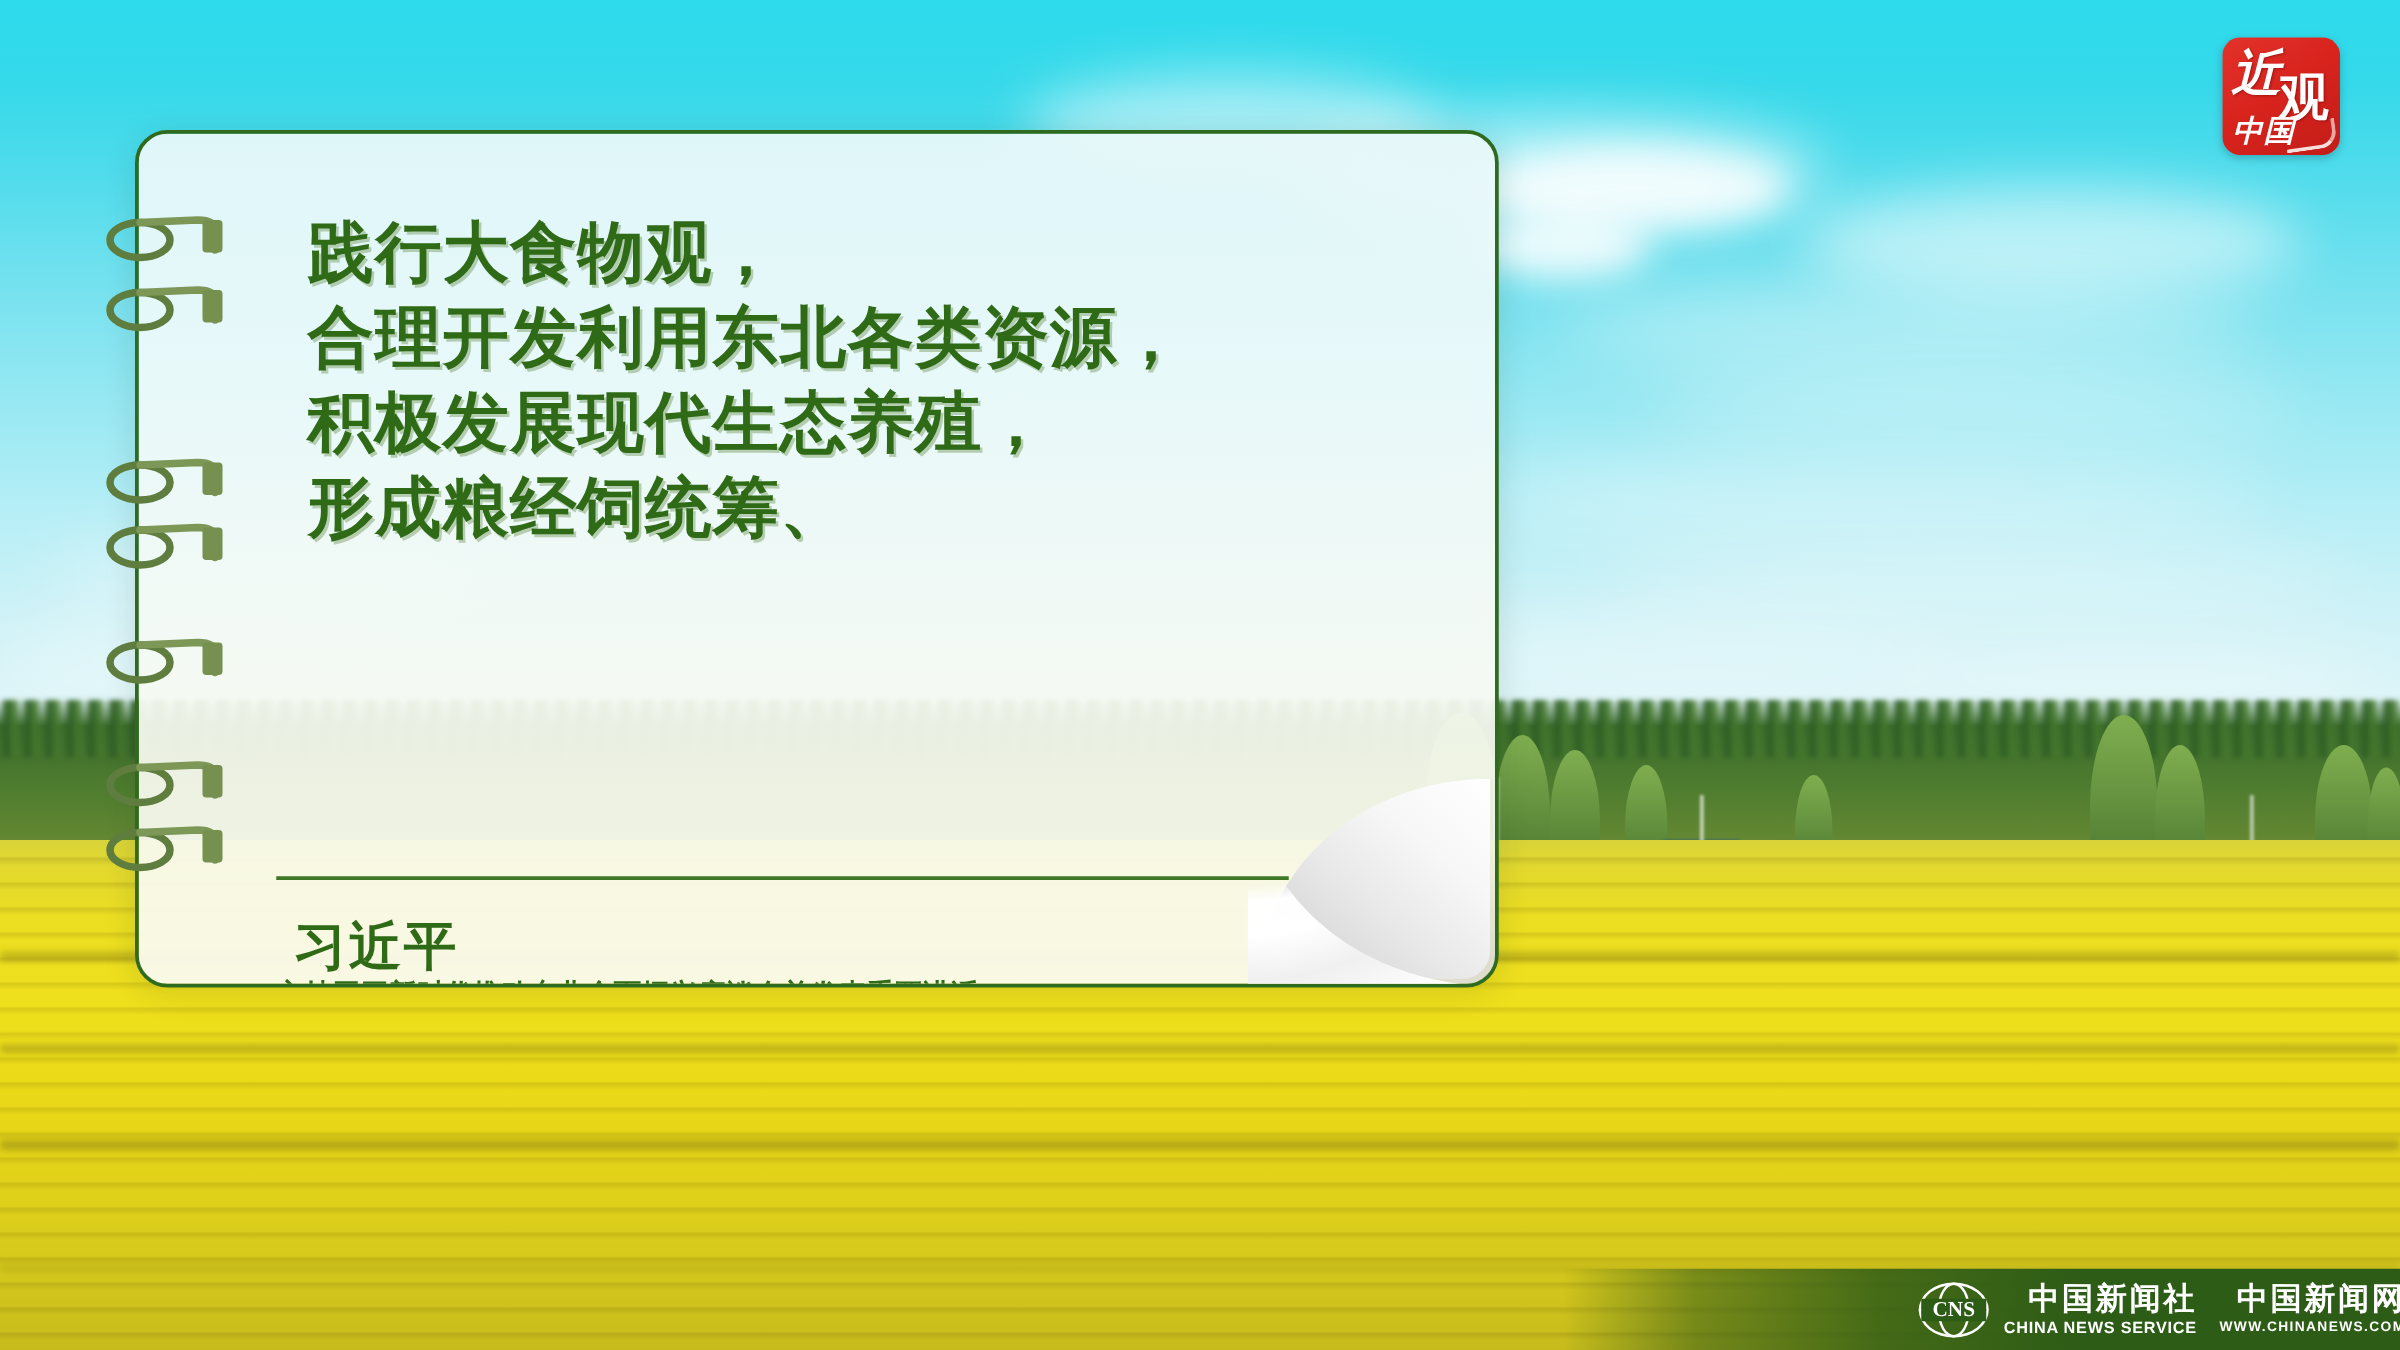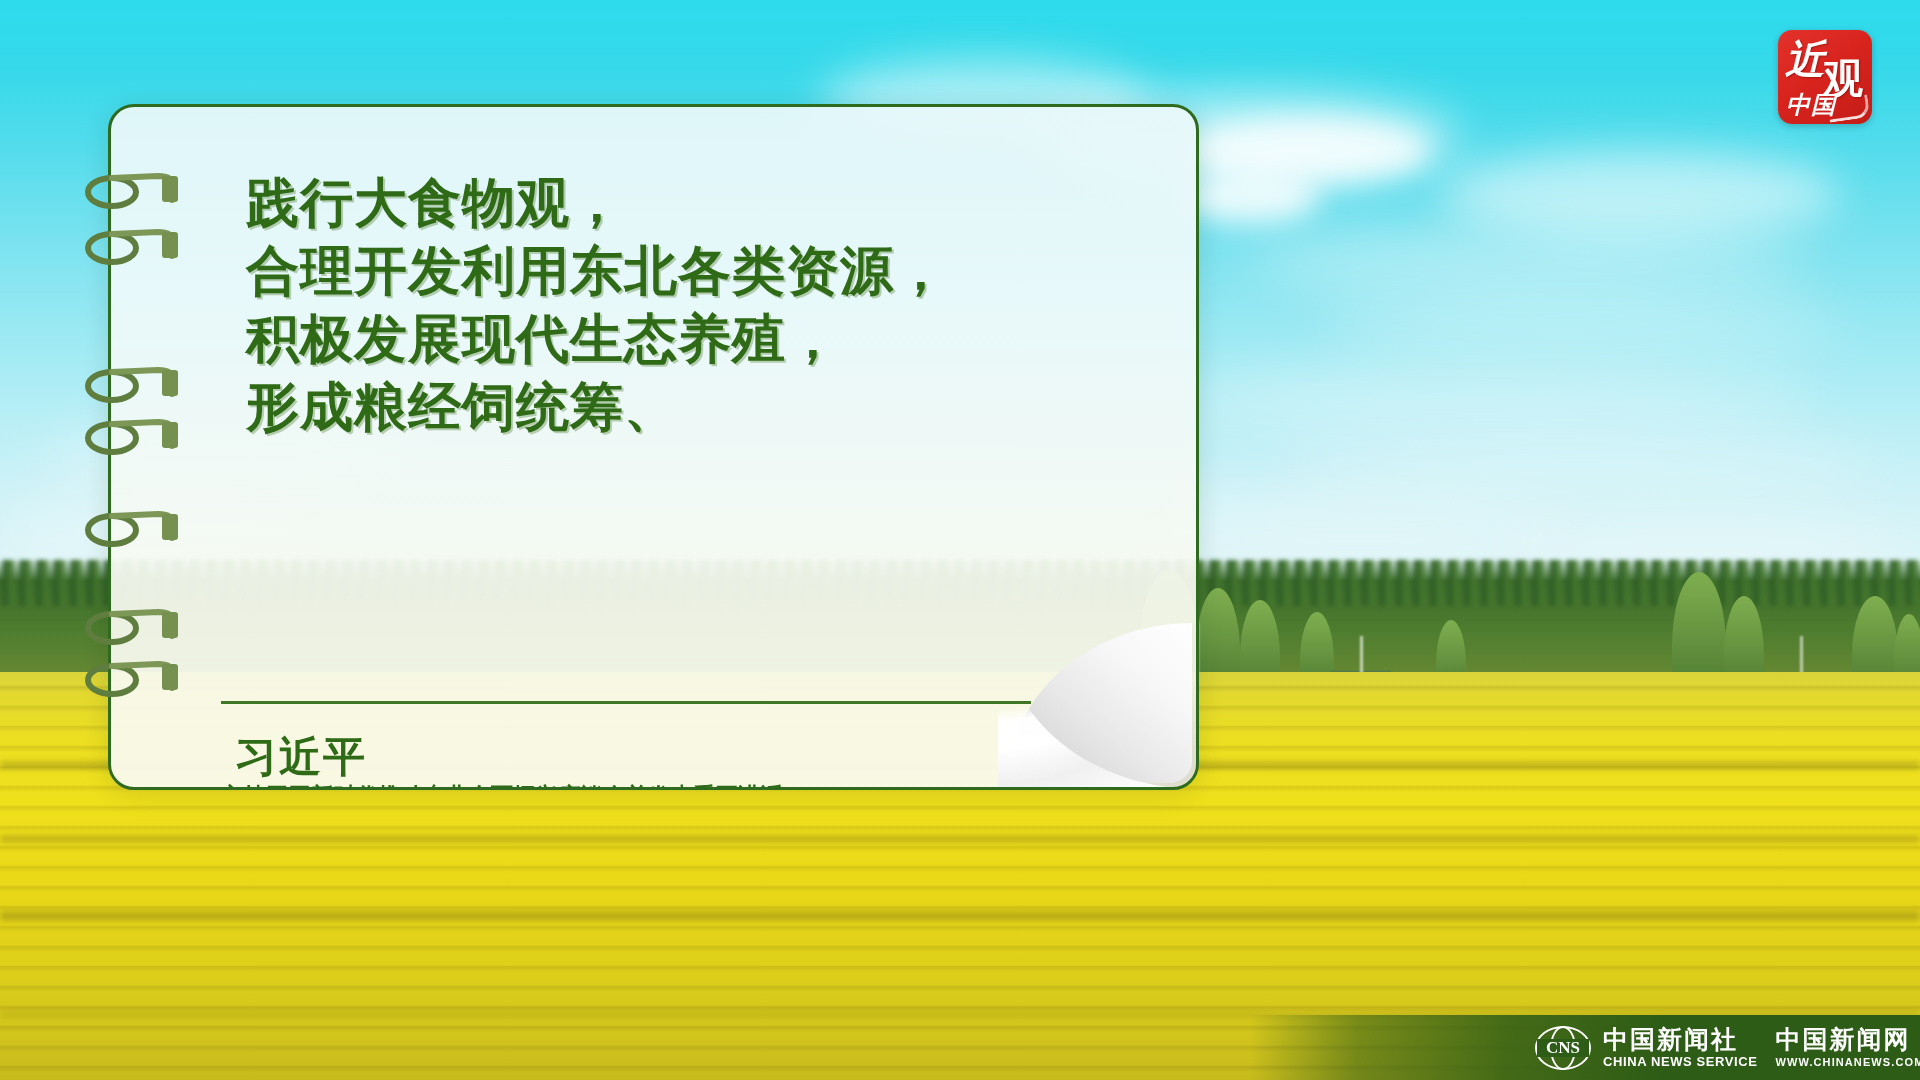--- a/index.html
+++ b/index.html
@@ -330,21 +330,21 @@
     text-align: center;
     color: #fff;
     font-family: "Liberation Serif", "DejaVu Serif", serif;
     font-weight: 700;
     font-size: 17px;
     letter-spacing: 0px;
     background: #2d5c16;
     z-index: 2;
     line-height: 18px;
   }
-  .cns-block { flex: 0 0 auto; margin-right: 18px; }
+  .cns-block { flex: 0 0 auto; margin-right: 18px; text-align: right; }
   .cns-cn {
     color: #fff;
     font-family: "Liberation Serif", "DejaVu Serif", serif;
     font-weight: 700;
     font-size: 25px;
     line-height: 28px;
     letter-spacing: 2px;
     white-space: nowrap;
   }
   .cns-en {

